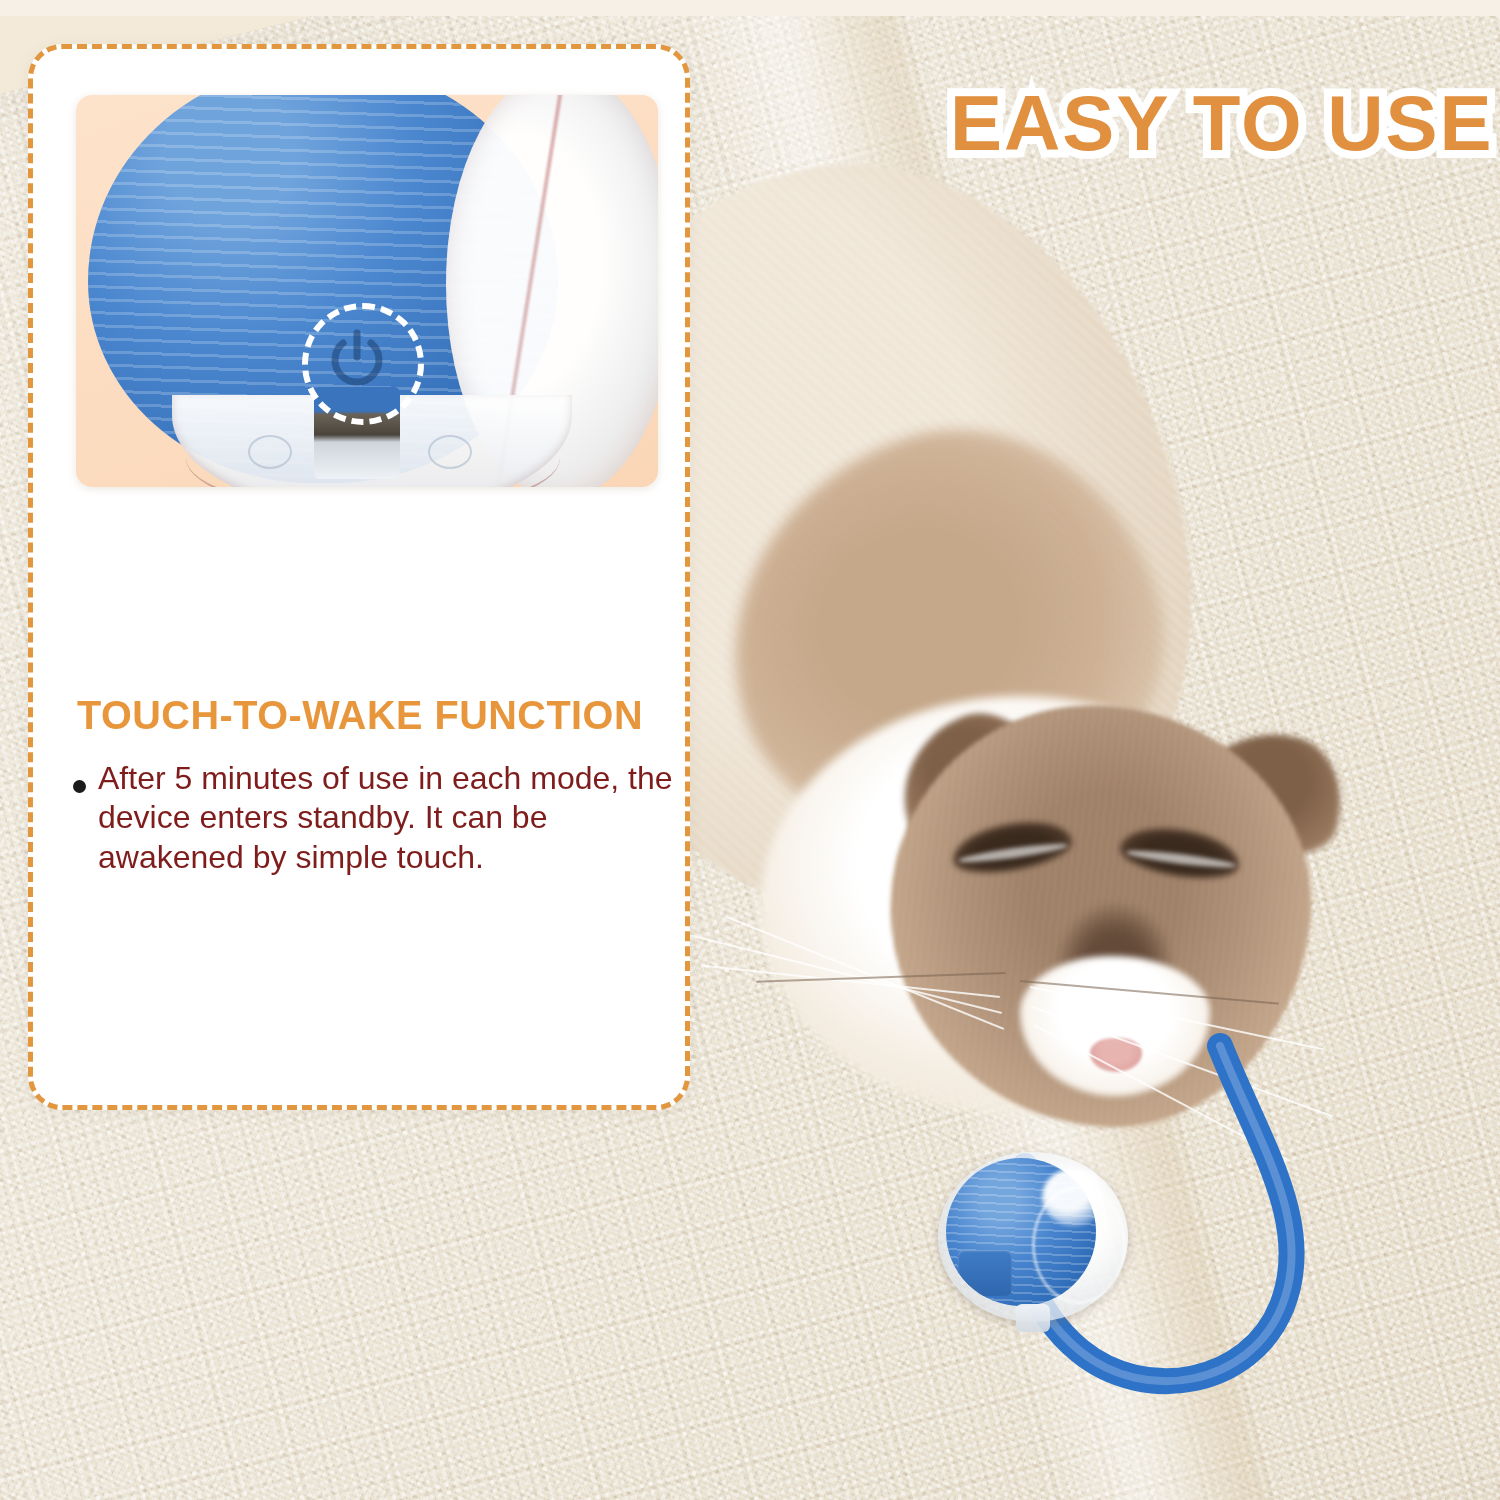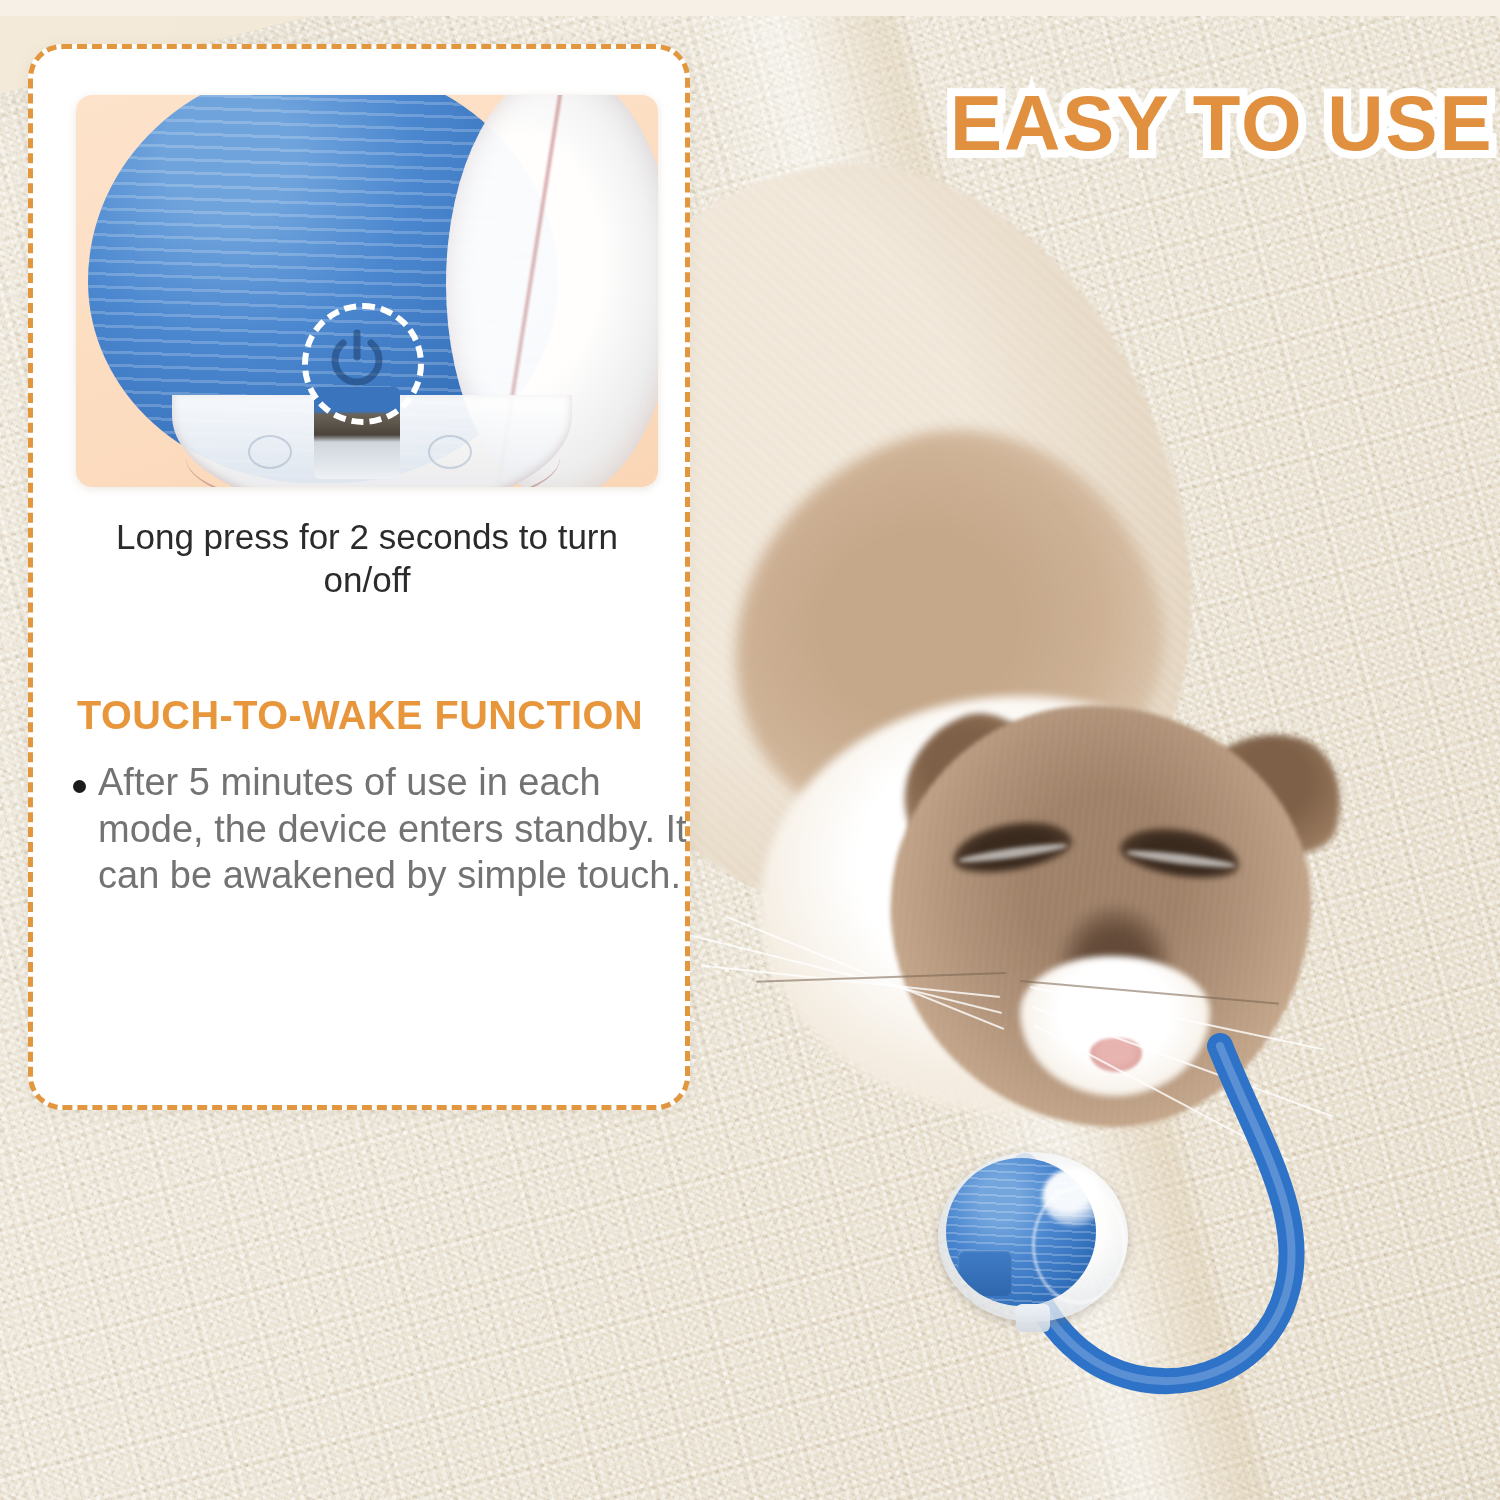--- a/index.html
+++ b/index.html
@@ -272,21 +272,21 @@
     font-family:"Liberation Sans","DejaVu Sans",sans-serif;
     transform:scaleX(.99);transform-origin:left center;white-space:nowrap;
   }
   .bullets{position:absolute;left:40px;top:710px;width:620px;}
   .bullet{display:flex;gap:12px;margin-bottom:26px;}
   .dot{
     flex:0 0 auto;width:13px;height:13px;border-radius:50%;background:#1b1b1b;
     margin-top:21px;
   }
   .btext{
-    font-size:38px;line-height:1.23;color:#737373;
+    font-size:32px;line-height:1.23;color:#7f1d1d;
     font-family:"Liberation Sans","DejaVu Sans",sans-serif;
   }
 </style>
 </head>
 <body>
 
 <div class="stage">
 
   <div class="photo">
     <div class="floor"></div>
@@ -358,21 +358,20 @@
       <div class="ip-led a"></div>
       <div class="ip-led b"></div>
 
       <div class="power-ring"></div>
       <svg class="power-glyph" viewBox="0 0 62 62">
         <path d="M 17 16 A 22 22 0 1 0 45 16" fill="none" stroke="rgba(28,64,112,.55)" stroke-width="7" stroke-linecap="round"></path>
         <line x1="31" y1="6" x2="31" y2="30" stroke="rgba(28,64,112,.55)" stroke-width="7" stroke-linecap="round"></line>
       </svg>
     </div>
 
-    <div class="caption">Long press for 2 seconds to turn on/off</div>
 
     <div class="section-title">TOUCH-TO-WAKE FUNCTION</div>
 
     <div class="bullets">
       <div class="bullet">
         <div class="dot"></div>
         <div class="btext">After 5 minutes of use in each mode, the device enters standby. It can be awakened by simple touch.</div>
       </div>
     </div>
 

